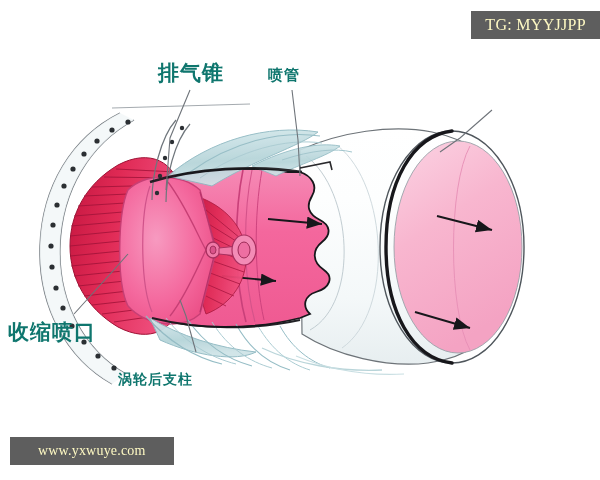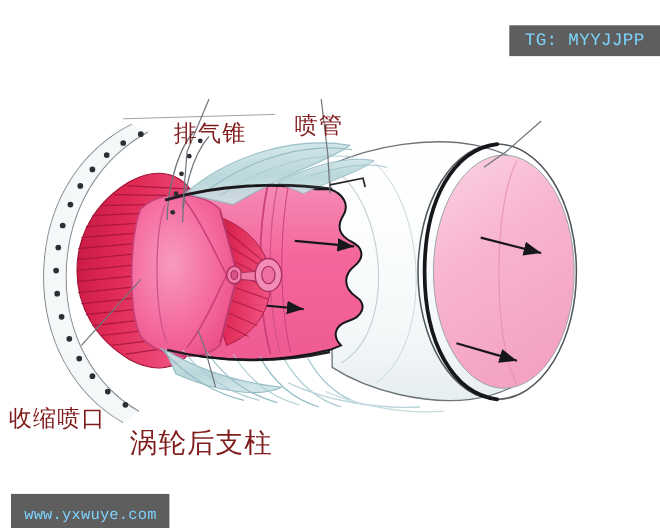--- a/index.html
+++ b/index.html
@@ -12,41 +12,39 @@
   }
   #stage{position:relative;width:600px;height:480px;background:#fff;overflow:hidden;}
 
   
   #art{position:absolute;left:0;top:0;width:600px;height:480px;}
 
   
   .cn-label{
     position:absolute;
     font-family:"DejaVu Sans","Liberation Sans",sans-serif;
-    font-weight:400;
-    color:#7f1d1d;
+    font-weight:700;
+    color:#0f766e;
     white-space:nowrap;
     letter-spacing:1px;
     line-height:1;
-    margin-top:48px;
     -webkit-font-smoothing:antialiased;
   }
 
   
   .badge{
     position:absolute;
     background:#5e5e5e;
-    color:#7dd3fc;
-    font-family:Liberation Mono, monospace;
+    color:#fef9c3;
+    font-family:Liberation Serif, serif;
     display:flex;align-items:center;justify-content:center;
     white-space:nowrap;
-    margin-top:12px;
   }
   #tg-badge{right:0;top:11px;height:28px;padding:0 14px;font-size:16px;letter-spacing:.3px;}
-  #wm-badge{left:10px;top:437px;height:40px;padding:0 12px;font-size:14px;letter-spacing:.2px;}
+  #wm-badge{left:10px;top:437px;height:28px;padding:0 28px;font-size:14px;letter-spacing:.2px;}
 </style>
 </head>
 <body>
 
 <div id="stage">
 
   <svg id="art" viewBox="0 0 600 480" xmlns="http://www.w3.org/2000/svg">
     <defs>
 
       <linearGradient id="gRing" x1="0" y1="0" x2="1" y2="0.3">
@@ -294,24 +292,24 @@
       <path d="M492 110 L 460 138 L 440 152"></path>
 
       <path d="M74 314 L 112 272 L 128 254"></path>
 
       <path d="M196 352 L 186 316 L 180 300"></path>
     </g>
   </svg>
 
   <div class="cn-label" style="left:158px;top:63px;font-size:21px;">排气锥</div>
 
-  <div class="cn-label" style="left:268px;top:56px;font-size:21px;">喷管</div>
+  <div class="cn-label" style="left:268px;top:68px;font-size:15px;">喷管</div>
 
 
   <div class="cn-label" style="left:8px;top:322px;font-size:21px;">收缩喷口</div>
 
-  <div class="cn-label" style="left:118px;top:342px;font-size:25px;">涡轮后支柱</div>
+  <div class="cn-label" style="left:118px;top:372px;font-size:14px;">涡轮后支柱</div>
 
   <div class="badge" id="tg-badge">TG: MYYJJPP</div>
 
   <div class="badge" id="wm-badge">www.yxwuye.com</div>
 
 </div>
 
 </body></html>

